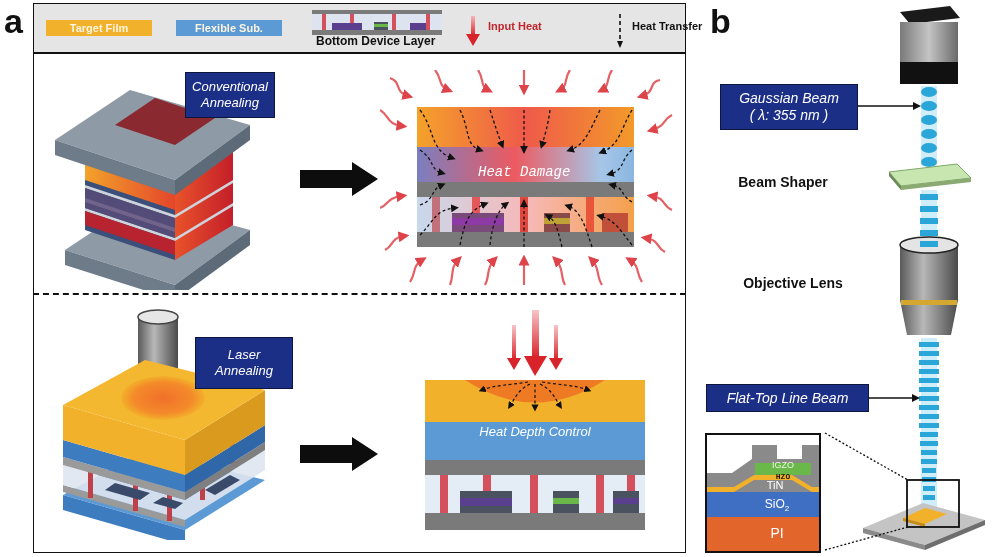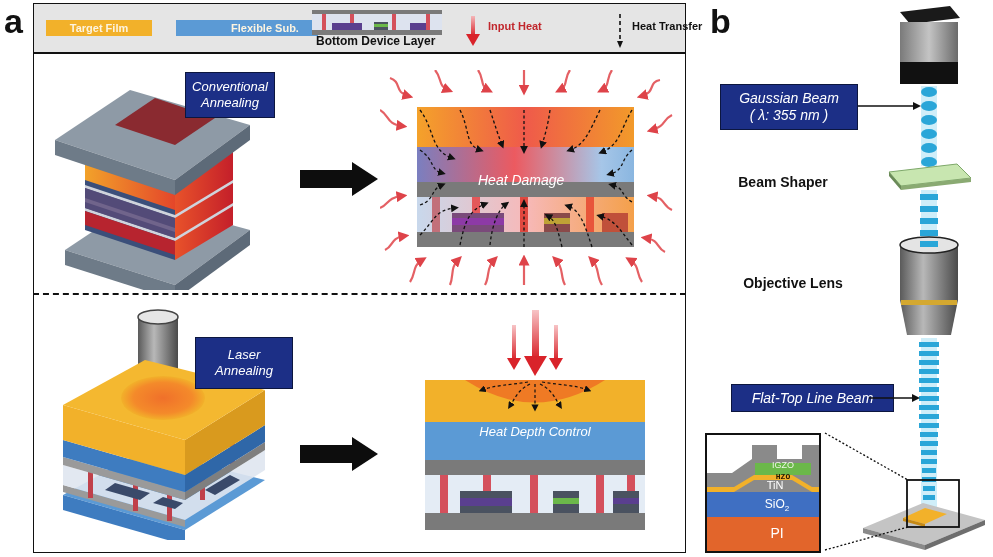--- a/index.html
+++ b/index.html
@@ -15,21 +15,21 @@
   .italic-bold { position:absolute; font-weight:bold; font-size:13px; color:#111; text-align:center; }
 </style>
 </head>
 <body>
 
 <div class="panel-letter" style="left:4px;top:4px;">a</div>
 <div class="panel-letter" style="left:710px;top:4px;">b</div>
 
 <div class="legend-box">
   <div class="legend-swatch" style="left:12px;top:16px;width:106px;background:#f2b12a;">Target Film</div>
-  <div class="legend-swatch" style="left:142px;top:16px;width:106px;background:#5b9ad5;padding-left:36px;">Flexible Sub.</div>
+  <div class="legend-swatch" style="left:142px;top:16px;width:106px;background:#5b9ad5;">Flexible Sub.</div>
   <svg class="abs" style="left:278px;top:6px;" width="130" height="26">
     <rect x="0" y="0" width="130" height="4" fill="#7a7a7a"></rect>
     <rect x="0" y="4" width="130" height="18" fill="#dde3ef"></rect>
     <rect x="0" y="20" width="130" height="5" fill="#7a7a7a"></rect>
     <rect x="10" y="4" width="4" height="16" fill="#d4505c"></rect>
     <rect x="38" y="4" width="4" height="16" fill="#d4505c"></rect>
     <rect x="80" y="4" width="4" height="16" fill="#d4505c"></rect>
     <rect x="114" y="4" width="4" height="16" fill="#d4505c"></rect>
     <rect x="20" y="13" width="30" height="7" fill="#5a3f8f"></rect>
     <rect x="62" y="12" width="14" height="8" fill="#4a5260"></rect>
@@ -178,21 +178,21 @@
     <path d="M285 182 C 276 178, 280 170, 266 168" marker-end="url(#rh)"></path>
     <path d="M30 212 C 36 204, 32 196, 42 190" marker-end="url(#rh)"></path>
     <path d="M70 215 C 74 206, 70 198, 78 190" marker-end="url(#rh)"></path>
     <path d="M105 215 C 110 206, 106 198, 114 190" marker-end="url(#rh)"></path>
     <path d="M144 215 L 144 190" marker-end="url(#rh)"></path>
     <path d="M185 215 C 180 206, 184 198, 176 190" marker-end="url(#rh)"></path>
     <path d="M222 215 C 216 206, 220 198, 212 190" marker-end="url(#rh)"></path>
     <path d="M262 212 C 256 204, 260 196, 250 190" marker-end="url(#rh)"></path>
   </g>
 </svg>
-<div class="abs" style="left:478px;top:172px;color:#fff;font-style:italic;font-size:14px;">Heat Damage</div>
+<div class="abs" style="left:478px;top:164px;color:#fff;font-style:italic;font-size:14px;font-family:Liberation Mono, monospace;">Heat Damage</div>
 
 <svg class="abs" style="left:55px;top:305px;" width="220" height="235">
   <defs>
     <linearGradient id="lensBody" x1="0" y1="0" x2="1" y2="0">
         <stop offset="0" stop-color="#5a5a5a"></stop>
         <stop offset="0.4" stop-color="#b8b8b8"></stop>
         <stop offset="1" stop-color="#4a4a4a"></stop>
       </linearGradient>
     <radialGradient id="spot" cx="0.5" cy="0.5" r="0.5">
         <stop offset="0" stop-color="#f0702a"></stop>
@@ -385,21 +385,21 @@
   <line x1="0" y1="5" x2="56" y2="5" stroke="#111" stroke-width="1.5"></line>
   <polygon points="55,1 63,5 55,9" fill="#111"></polygon>
 </svg>
 
 <div class="italic-bold" style="left:728px;top:174px;width:110px;font-size:14px;">Beam Shaper</div>
 
 <div class="italic-bold" style="left:718px;top:274px;width:150px;font-size:14px;line-height:18px;">
   <div>Objective Lens</div>
 </div>
 
-<div class="navy-label" style="left:706px;top:384px;width:163px;height:28px;font-size:14px;margin-left:25px;">
+<div class="navy-label" style="left:706px;top:384px;width:163px;height:28px;font-size:14px;">
   <span>Flat-Top Line Beam</span>
 </div>
 <svg class="abs" style="left:869px;top:393px;" width="52" height="10">
   <line x1="0" y1="5" x2="44" y2="5" stroke="#111" stroke-width="1.5"></line>
   <polygon points="43,1 51,5 43,9" fill="#111"></polygon>
 </svg>
 
 <div class="abs" style="left:705px;top:433px;width:116px;height:120px;border:2px solid #111;box-sizing:border-box;background:#fff;overflow:hidden;">
   <svg width="112" height="116" style="position:absolute;left:0;top:0;">
     <rect x="0" y="82" width="112" height="34" fill="#e2652b"></rect>

